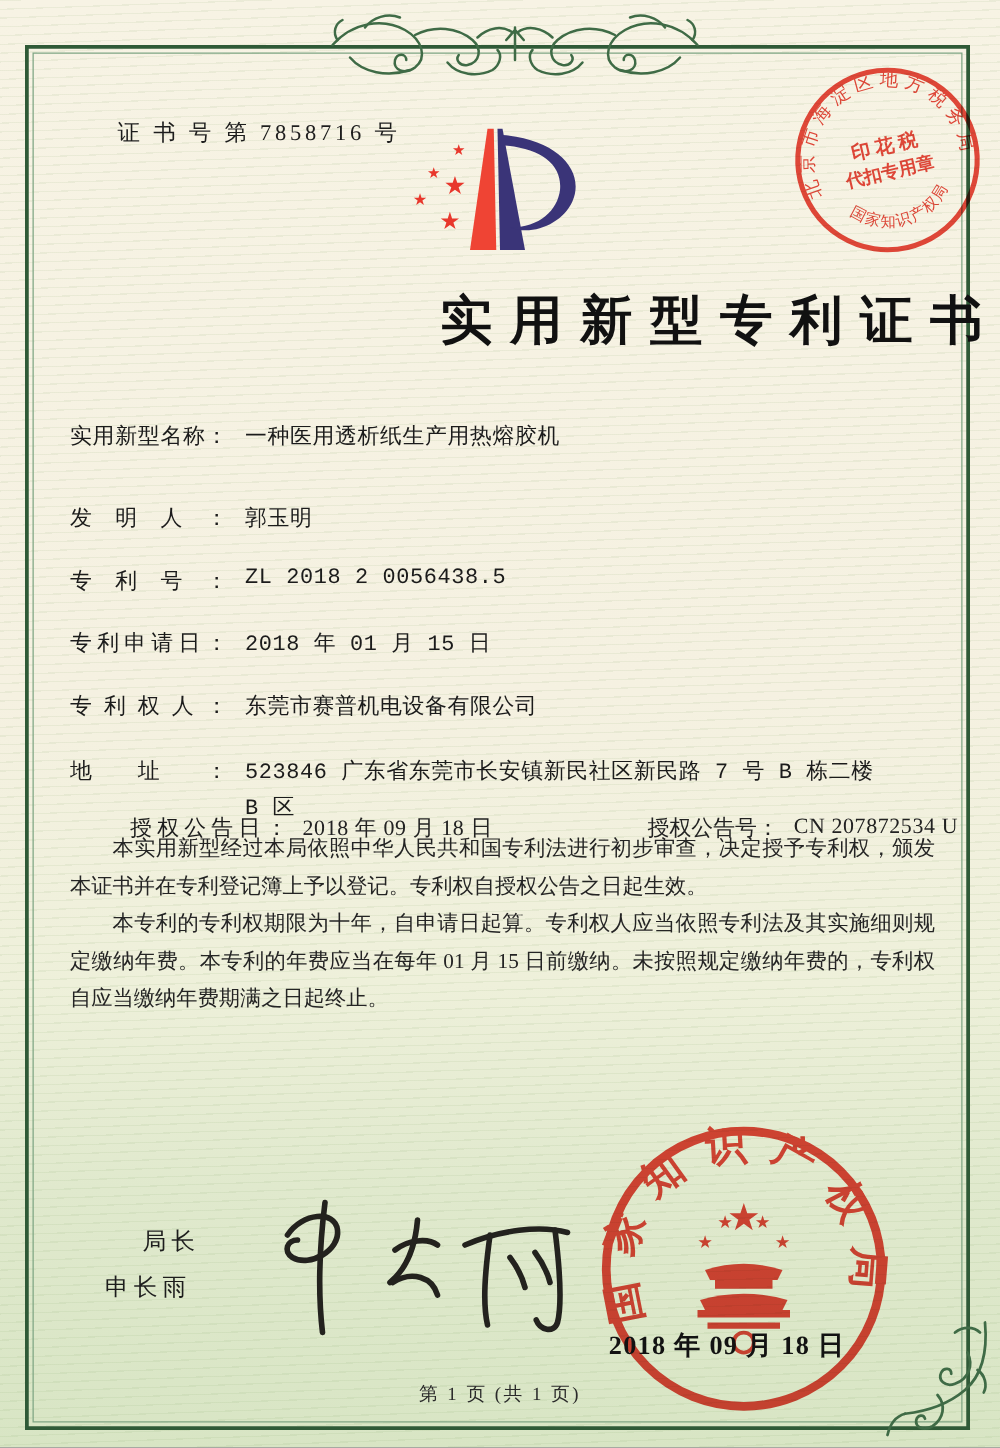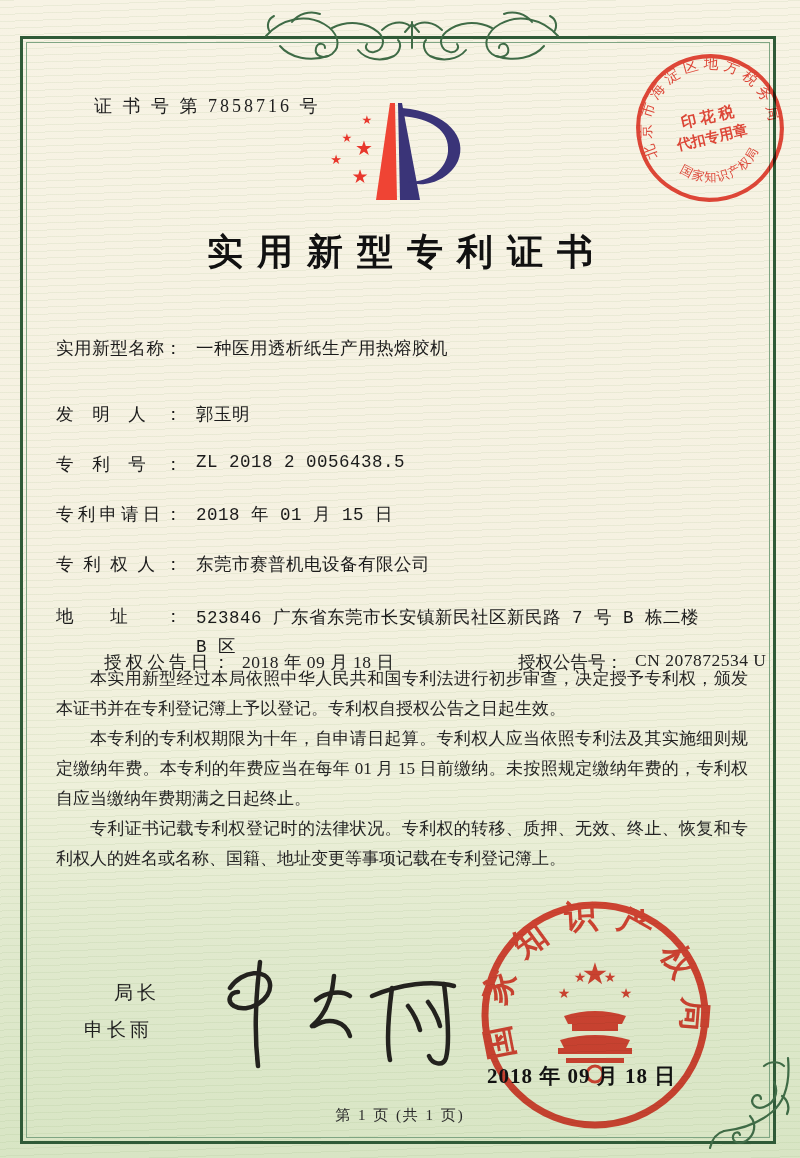--- a/index.html
+++ b/index.html
@@ -7,21 +7,21 @@
     position:relative;width:800px;height:1158px;margin:0 auto;overflow:hidden;
     font-family:"Liberation Serif","DejaVu Serif",serif;color:#222;
     background-image:
       repeating-linear-gradient(178deg, rgba(123,160,96,0.10) 0 1px, rgba(0,0,0,0) 1px 7px),
       linear-gradient(180deg,#f7f3e4 0%,#f5f1e1 48%,#eef0da 68%,#e0e9cd 82%,#d8e5c4 100%);
   }
   .frame{position:absolute;left:20px;top:36px;right:24px;bottom:14px;border:3px solid #2f5a37;pointer-events:none;}
   .frame::after{content:"";position:absolute;inset:3px;border:1px solid #7fa583;}
   .cert-no{position:absolute;left:66px;top:94px;font-size:18px;letter-spacing:3px;color:#1d1d1d;margin-left:28px;}
   .logo{position:absolute;left:310px;top:98px;width:176px;height:120px;}
-  .title{position:absolute;left:0;top:228px;width:100%;text-align:center;font-size:36px;font-weight:bold;letter-spacing:14px;padding-left:14px;box-sizing:border-box;color:#111;}
+  .title{position:absolute;left:0;top:228px;width:100%;text-align:right;font-size:42px;font-weight:bold;letter-spacing:14px;padding-left:14px;box-sizing:border-box;color:#111;}
   .fields{position:absolute;left:56px;top:0;width:690px;font-size:17.5px;}
   .field-row{position:absolute;display:flex;width:690px;font-family:Liberation Mono, monospace;}
   .field-label{width:126px;flex:none;text-align:justify;text-align-last:justify;color:#1b1b1b;}
   .field-value{flex:1;padding-left:14px;letter-spacing:0.5px;color:#1b1b1b;}
   .addr-value{max-width:520px;line-height:29px;}
   .grant-row{position:absolute;left:56px;top:650px;width:690px;display:flex;font-size:17.5px;margin-left:48px;}
   .grant-right{position:absolute;left:414px;top:0;display:flex;}
   .grant-label{text-align:justify;color:#1b1b1b;}
   .grant-value{padding-left:12px;letter-spacing:0.5px;}
   .paras{position:absolute;left:56px;top:664px;width:692px;font-size:17px;line-height:30px;text-align:justify;color:#242424;}
@@ -120,21 +120,20 @@
     <span class="grant-value">2018 年 09 月 18 日</span>
     <span class="grant-right">
       <span>授权公告号：</span>
       <span class="grant-value">CN 207872534 U</span>
     </span>
   </div>
 
   <div class="paras">
     <p>本实用新型经过本局依照中华人民共和国专利法进行初步审查，决定授予专利权，颁发本证书并在专利登记簿上予以登记。专利权自授权公告之日起生效。</p>
     <p>本专利的专利权期限为十年，自申请日起算。专利权人应当依照专利法及其实施细则规定缴纳年费。本专利的年费应当在每年 01 月 15 日前缴纳。未按照规定缴纳年费的，专利权自应当缴纳年费期满之日起终止。</p>
-    <p>专利证书记载专利权登记时的法律状况。专利权的转移、质押、无效、终止、恢复和专利权人的姓名或名称、国籍、地址变更等事项记载在专利登记簿上。</p>
   </div>
 
   <div class="signoff-title">局长</div>
   <div class="signoff-name">申长雨</div>
 
   <svg class="signature" viewBox="0 0 282 128">
     <g stroke="#23221e" fill="none" stroke-width="4.5" stroke-linecap="round">
       <path d="M64,14 C60,46 58,84 62,118"></path>
       <path d="M34,40 C46,22 72,20 74,36 C76,52 52,66 38,58 C30,53 34,44 42,44"></path>
       <path d="M120,52 C130,44 146,42 154,48"></path>

